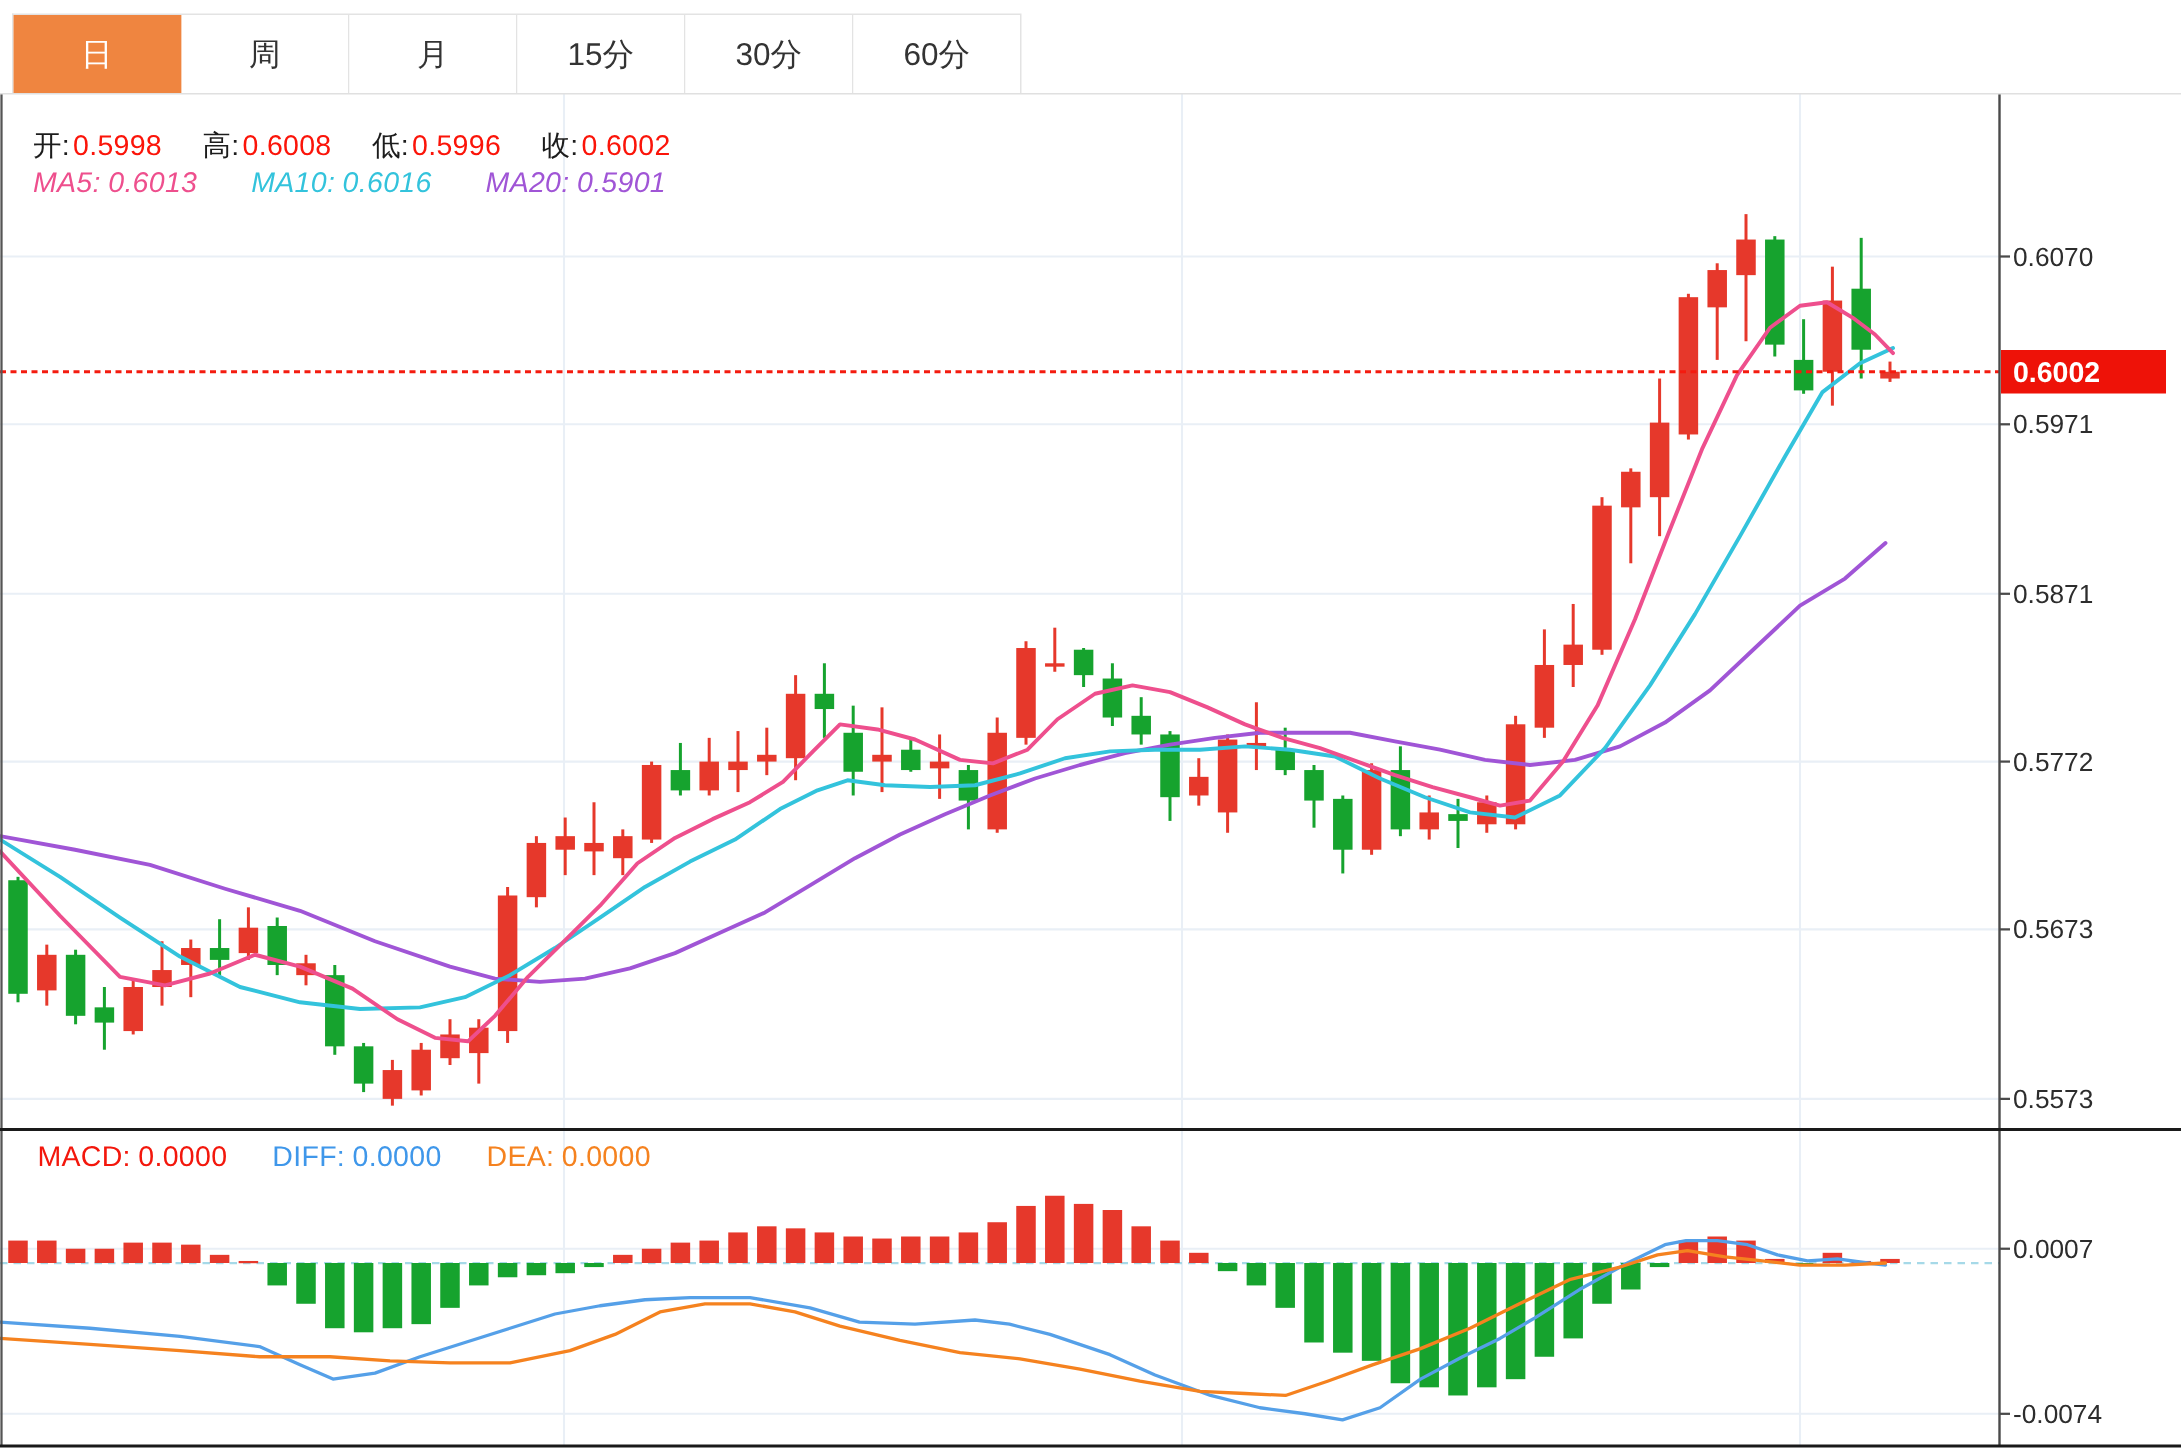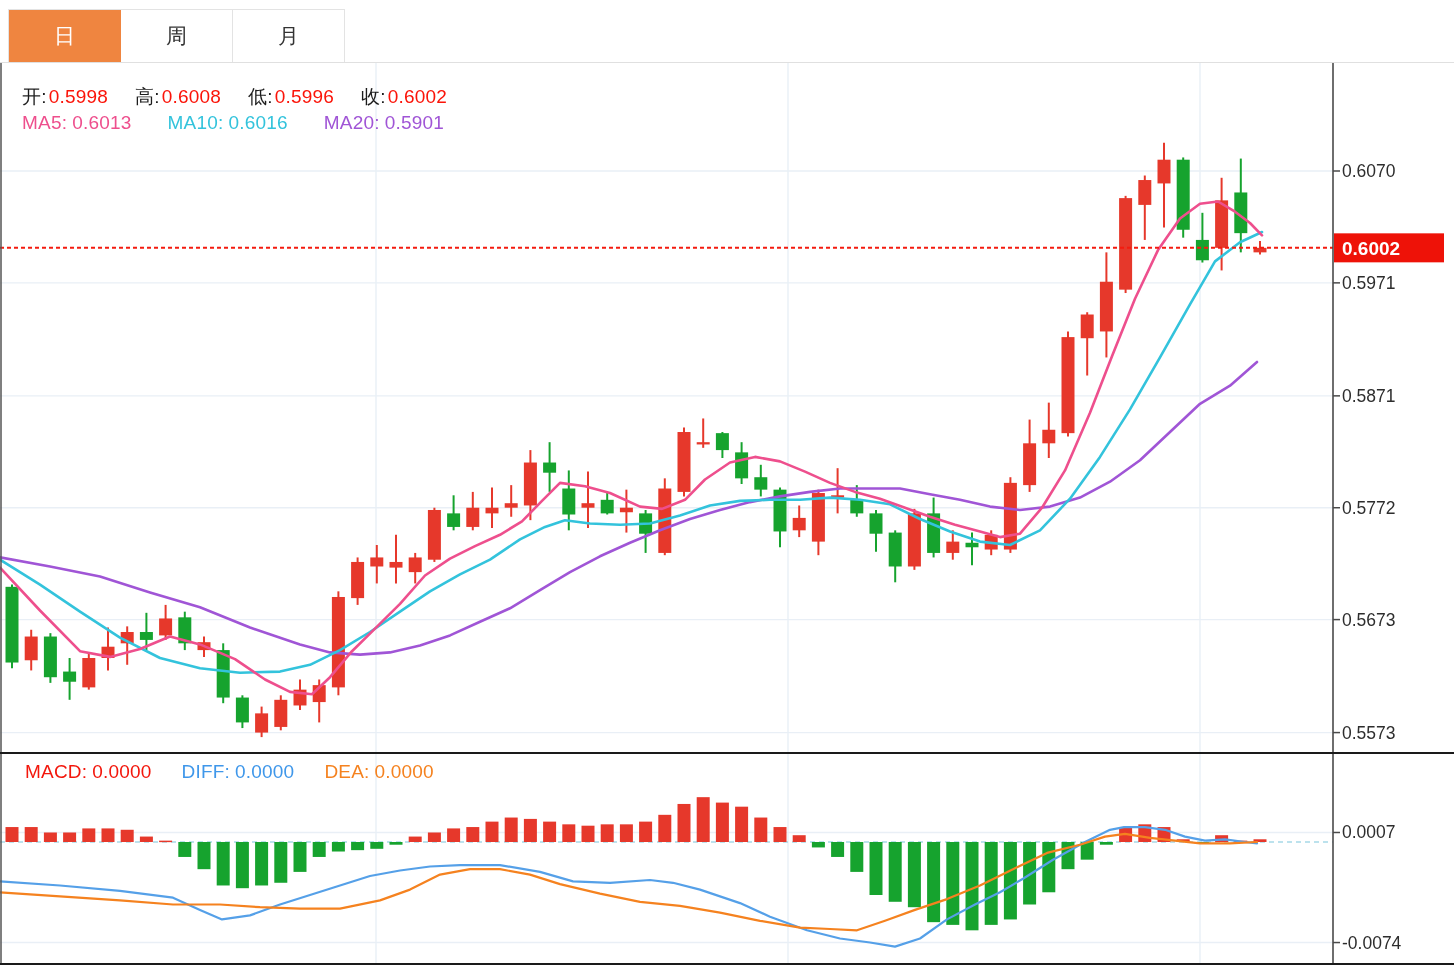--- a/index.html
+++ b/index.html
@@ -5,21 +5,21 @@
   html,body{margin:0;padding:0;background:#fff;font-family:"Liberation Sans",sans-serif;}
   .app{position:relative;width:1454px;height:966px;background:#fff;overflow:hidden;}
   svg#chart{position:absolute;top:0;left:0;z-index:1;}
   .tabbar{position:absolute;top:9px;left:8px;display:flex;border-top:1px solid #e3e3e3;border-left:1px solid #e3e3e3;z-index:3;background:#fff;}
   .tab{width:112px;height:52px;display:flex;align-items:center;justify-content:center;
        font-size:21px;color:#333;background:#fff;border-right:1px solid #e3e3e3;cursor:pointer;box-sizing:border-box;}
   .tab.active{background:#ef8540;color:#fff;border-right:1px solid #ef8540;}
   .bar-line{position:absolute;top:62px;left:0;width:1454px;height:1px;background:#e0e0e0;z-index:2;}
   .legend{position:absolute;z-index:3;font-size:19px;white-space:nowrap;letter-spacing:0.2px;}
   #legend-ohlc{top:84px;left:22px;}
-  #legend-ma{top:112px;left:22px;}
+  #legend-ma{top:112px;left:22px;font-style:italic;}
   #legend-macd{top:761px;left:25px;}
   .legend .item{margin-right:27px;}
   #legend-ma .item{margin-right:36px;}
   #legend-macd .item{margin-right:30px;}
   .legend .val{margin-left:5px;}
   #legend-ohlc .val{margin-left:2px;}
 </style>
 </head>
 <body>
 
@@ -271,18 +271,21 @@
       </g>
       <g>
         <rect x="1334" y="233.33615819209072" width="110" height="29" fill="#ee1208"></rect>
         <text x="1342" y="254.83615819209072" fill="#ffffff" font-size="19" font-weight="bold" font-family="&quot;Liberation Sans&quot;,sans-serif">0.6002</text>
       </g>
     </svg>
   <div class="tabbar" id="tabbar">
       <div class="tab active">日</div>
       <div class="tab">周</div>
       <div class="tab">月</div>
+      <div class="tab">15分</div>
+      <div class="tab">30分</div>
+      <div class="tab">60分</div>
     </div>
   <div class="bar-line"></div>
   <div class="legend" id="legend-ohlc"><span class="item"><span class="lbl" style="color: rgb(28, 28, 28);">开:</span><span class="val" style="color: rgb(251, 20, 9);">0.5998</span></span><span class="item"><span class="lbl" style="color: rgb(28, 28, 28);">高:</span><span class="val" style="color: rgb(251, 20, 9);">0.6008</span></span><span class="item"><span class="lbl" style="color: rgb(28, 28, 28);">低:</span><span class="val" style="color: rgb(251, 20, 9);">0.5996</span></span><span class="item"><span class="lbl" style="color: rgb(28, 28, 28);">收:</span><span class="val" style="color: rgb(251, 20, 9);">0.6002</span></span></div>
   <div class="legend" id="legend-ma"><span class="item"><span class="lbl" style="color: rgb(238, 79, 141);">MA5:</span><span class="val" style="color: rgb(238, 79, 141);">0.6013</span></span><span class="item"><span class="lbl" style="color: rgb(51, 195, 220);">MA10:</span><span class="val" style="color: rgb(51, 195, 220);">0.6016</span></span><span class="item"><span class="lbl" style="color: rgb(160, 85, 214);">MA20:</span><span class="val" style="color: rgb(160, 85, 214);">0.5901</span></span></div>
   <div class="legend" id="legend-macd"><span class="item"><span class="lbl" style="color: rgb(243, 23, 12);">MACD:</span><span class="val" style="color: rgb(243, 23, 12);">0.0000</span></span><span class="item"><span class="lbl" style="color: rgb(63, 151, 234);">DIFF:</span><span class="val" style="color: rgb(63, 151, 234);">0.0000</span></span><span class="item"><span class="lbl" style="color: rgb(245, 130, 31);">DEA:</span><span class="val" style="color: rgb(245, 130, 31);">0.0000</span></span></div>
 </div>
 
 </body></html>

